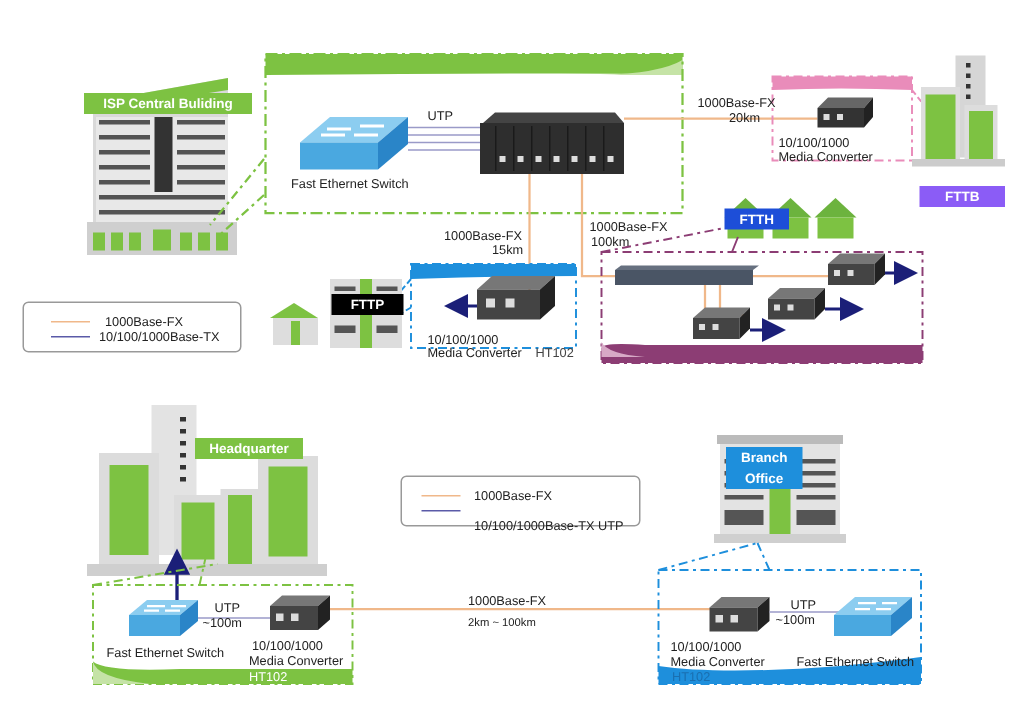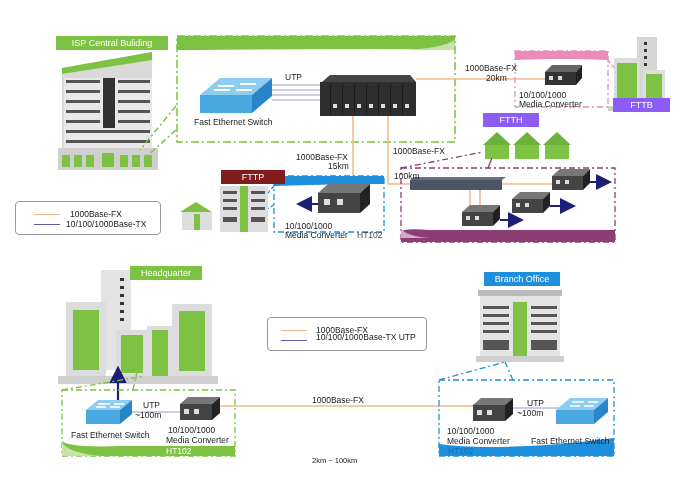--- a/index.html
+++ b/index.html
@@ -1,17 +1,17 @@
 <!DOCTYPE html>
 <html><head>
 <meta charset="utf-8">
 <style>
   html,body{margin:0;padding:0;background:#fff;}
   body{width:680px;height:481px;position:relative;overflow:hidden;font-family:"Liberation Sans",sans-serif;color:#222;}
-  .tag{position:absolute;color:#fff;font-size:9px;text-align:center;line-height:14px;font-weight:normal;}
+  .tag{position:absolute;color:#fff;font-size:9px;text-align:center;line-height:14px;font-weight:bold;margin-top:26px;}
   .txt{position:absolute;font-size:8.5px;line-height:10px;color:#222;white-space:nowrap;}
   .legend{position:absolute;border:1px solid #999;border-radius:4px;background:#fff;}
   .legend .row{position:absolute;font-size:8.5px;white-space:nowrap;}
   .legend .ln{position:absolute;height:1px;}
   svg{position:absolute;left:0;top:0;}
 </style>
 </head>
 <body>
 
 <svg width="680" height="481">
@@ -295,56 +295,56 @@
   <line x1="513" y1="408" x2="560" y2="408" stroke="#9a9ac8" stroke-width="1"></line>
   <g>
     <polygon points="556,410 570,398 608,398 594,410" fill="#8ccdf0"></polygon>
     <rect x="556" y="410" width="38" height="14" fill="#4aa8e0"></rect>
     <polygon points="594,410 608,398 608,412 594,424" fill="#2a85c8"></polygon>
     <path d="M572,402 L584,402 M588,402 L598,402 M570,406 L580,406 M584,406 L594,406" stroke="#fff" stroke-width="1.5"></path>
   </g>
 </svg>
 
 <div class="tag" style="left:56px;top:36px;width:112px;background:#7dc242;">ISP  Central Buliding</div>
-<div class="tag" style="left:483px;top:113px;width:56px;background:#8b5cf6;text-align:center;">FTTH</div>
+<div class="tag" style="left:483px;top:113px;width:43px;background:#1d4ed8;text-align:center;">FTTH</div>
 <div class="tag" style="left:613px;top:98px;width:57px;background:#8b5cf6;">FTTB</div>
-<div class="tag" style="left:221px;top:170px;width:64px;background:#7f1d1d;">FTTP</div>
+<div class="tag" style="left:221px;top:170px;width:48px;background:#000000;">FTTP</div>
 <div class="tag" style="left:130px;top:266px;width:72px;background:#7dc242;">Headquarter</div>
-<div class="tag" style="left:484px;top:272px;width:76px;background:#1e8fdc;">Branch Office</div>
+<div class="tag" style="left:484px;top:272px;width:51px;background:#1e8fdc;">Branch Office</div>
 
 <div class="txt" style="left:194px;top:117px;">Fast Ethernet Switch</div>
 <div class="txt" style="left:285px;top:72px;">UTP</div>
 <div class="txt" style="left:465px;top:63px;">1000Base-FX</div>
 <div class="txt" style="left:486px;top:73px;">20km</div>
 <div class="txt" style="left:519px;top:90px;">10/100/1000</div>
 <div class="txt" style="left:519px;top:99px;">Media  Converter</div>
 <div class="txt" style="left:296px;top:152px;">1000Base-FX</div>
 <div class="txt" style="left:328px;top:161px;">15km</div>
 <div class="txt" style="left:393px;top:146px;">1000Base-FX</div>
-<div class="txt" style="left:394px;top:171px;">100km</div>
+<div class="txt" style="left:394px;top:156px;">100km</div>
 <div class="txt" style="left:285px;top:221px;">10/100/1000</div>
 <div class="txt" style="left:285px;top:230px;">Media  Converter</div>
 <div class="txt" style="left:357px;top:230px;color:#444;">HT102</div>
 
 <div class="legend" style="left:15px;top:201px;width:144px;height:32px;">
   <div class="ln" style="left:18px;top:12px;width:26px;background:#f0b88a;"></div>
   <div class="row" style="left:54px;top:7px;">1000Base-FX</div>
   <div class="ln" style="left:18px;top:22px;width:26px;background:#5a5aa8;"></div>
   <div class="row" style="left:50px;top:17px;">10/100/1000Base-TX</div>
 </div>
 
 <div class="legend" style="left:267px;top:317px;width:158px;height:32px;">
   <div class="ln" style="left:13px;top:12px;width:26px;background:#f0b88a;"></div>
   <div class="row" style="left:48px;top:7px;">1000Base-FX</div>
   <div class="ln" style="left:13px;top:22px;width:26px;background:#5a5aa8;"></div>
-  <div class="row" style="left:48px;top:14px;text-align:center;">10/100/1000Base-TX UTP</div>
+  <div class="row" style="left:48px;top:27px;text-align:center;">10/100/1000Base-TX UTP</div>
 </div>
 
 <div class="txt" style="left:312px;top:395px;">1000Base-FX</div>
-<div class="txt" style="left:312px;top:410px;font-size:7.5px;margin-top:46px;">2km ~ 100km</div>
+<div class="txt" style="left:312px;top:410px;font-size:7.5px;">2km ~ 100km</div>
 
 <div class="txt" style="left:143px;top:400px;">UTP</div>
 <div class="txt" style="left:135px;top:410px;">~100m</div>
 <div class="txt" style="left:71px;top:430px;">Fast Ethernet Switch</div>
 <div class="txt" style="left:168px;top:425px;">10/100/1000</div>
 <div class="txt" style="left:166px;top:435px;">Media Converter</div>
 <div class="txt" style="left:166px;top:446px;color:#fff;">HT102</div>
 
 <div class="txt" style="left:527px;top:398px;">UTP</div>
 <div class="txt" style="left:517px;top:408px;">~100m</div>

